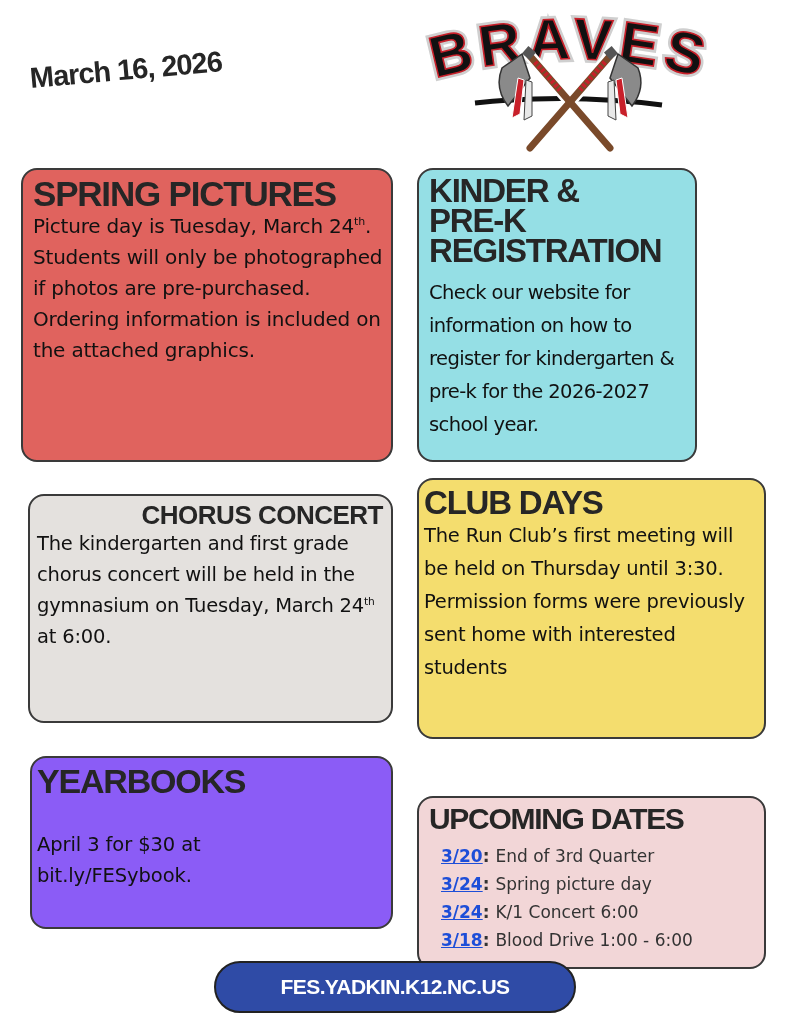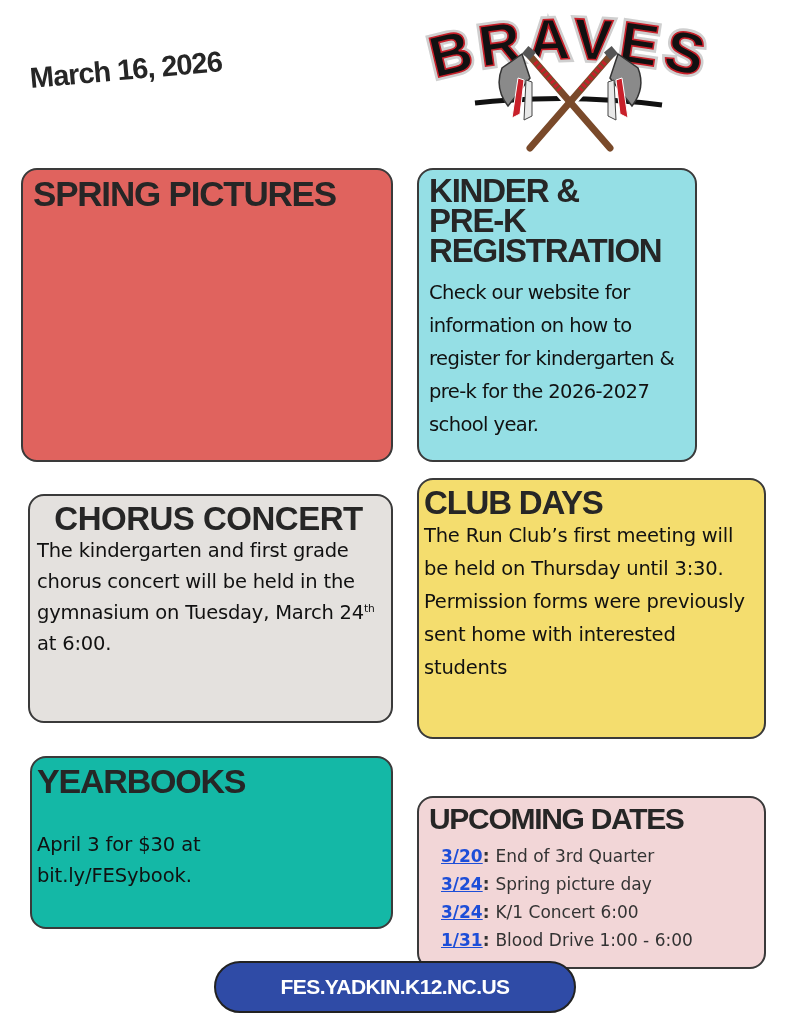--- a/index.html
+++ b/index.html
@@ -10,26 +10,26 @@
     .card h2 { margin: 0; text-align: left; font-family: "Liberation Sans", sans-serif; font-weight: 900; color: #262626; text-transform: uppercase; letter-spacing: -1.2px; line-height: 1.0; }
     .card p { margin: 0; font-family: "DejaVu Sans", sans-serif; line-height: 31px; color: #111; }
     .card p sup { font-size: 0.55em; vertical-align: super; line-height: 0; }
     #spring { left: 21px; top: 168px; width: 372px; height: 294px; background: #e0635e; }
     #spring h2 { font-size: 35px; }
     #spring p { font-size: 20px; letter-spacing: -0.2px; }
     #kinder { left: 417px; top: 168px; width: 280px; height: 294px; background: #95dfe5; }
     #kinder h2 { font-size: 33px; line-height: 30px; }
     #kinder p { font-size: 19.5px; margin-top: 10px; letter-spacing: -0.6px; line-height: 33px; }
     #chorus { left: 28px; top: 494px; width: 365px; height: 229px; background: #e4e1de; padding-left: 4px; }
-    #chorus h2 { font-size: 33px; text-align: center; letter-spacing: -0.5px; }
+    #chorus h2 { font-size: 26px; text-align: right; letter-spacing: -0.5px; }
     #chorus p { font-size: 19.5px; line-height: 31px; padding-left: 3px; letter-spacing: -0.2px; }
     #club { left: 417px; top: 478px; width: 349px; height: 261px; background: #f4dd6e; padding-left: 5px; }
     #club h2 { font-size: 33px; }
     #club p { font-size: 19.5px; line-height: 33px; letter-spacing: -0.2px; }
-    #yearbook { left: 30px; top: 756px; width: 363px; height: 173px; background: #14b8a6; padding-left: 5px; }
+    #yearbook { left: 30px; top: 756px; width: 363px; height: 173px; background: #8b5cf6; padding-left: 5px; }
     #yearbook h2 { font-size: 34px; }
     #yearbook p { font-size: 19.5px; line-height: 31px; letter-spacing: -0.1px; }
     #upcoming { left: 417px; top: 796px; width: 349px; height: 173px; background: #f2d6d7; }
     #upcoming h2 { font-size: 30px; letter-spacing: -1.3px; }
     #upcoming ul { list-style: none; margin: 8px 0 0 0; padding: 0 0 0 12px; }
     #upcoming li { font-size: 17px; line-height: 28px; color: #333; white-space: nowrap; }
     #upcoming li .d { font-weight: bold; text-decoration: underline; color: #1d4ed8; }
     #upcoming li .colon { font-weight: bold; }
     .url { position: absolute; left: 214px; top: 961px; width: 362px; height: 52px; box-sizing: border-box; background: #2f4ba6; border: 2px solid #222; border-radius: 26px; display: flex; align-items: center; justify-content: center; color: #ffffff; font-family: "Liberation Sans", sans-serif; font-weight: 700; font-size: 21px; letter-spacing: -0.6px; text-decoration: none; }
   </style>
@@ -67,20 +67,21 @@
 
     <path d="M128 70 L122 110 L130 106 L134 72 Z" fill="#c8202a" stroke="#fff" stroke-width="1"></path>
     <path d="M136 72 L134 112 L142 108 L142 74 Z" fill="#e8e8e8" stroke="#444" stroke-width="1"></path>
     <path d="M232 70 L238 110 L230 106 L226 72 Z" fill="#c8202a" stroke="#fff" stroke-width="1"></path>
     <path d="M224 72 L226 112 L218 108 L218 74 Z" fill="#e8e8e8" stroke="#444" stroke-width="1"></path>
   </svg>
 </div>
 
 <div class="card" id="spring">
   <h2>SPRING PICTURES</h2>
+  <p><span>Picture day is Tuesday, March 24</span><sup>th</sup><span>. Students will only be photographed if photos are pre-purchased. Ordering information is included on the attached graphics.</span></p>
 </div>
 
 <div class="card" id="kinder">
   <h2>
     <span>KINDER &amp;</span><br>
     <span>PRE-K</span><br>
     <span>REGISTRATION</span>
   </h2>
   <p>Check our website for information on how to register for kindergarten &amp; pre-k for the 2026-2027 school year.</p>
 </div>
@@ -103,17 +104,17 @@
     <span>bit.ly/FESybook.</span>
   </p>
 </div>
 
 <div class="card" id="upcoming">
   <h2>UPCOMING DATES</h2>
   <ul>
     <li><span class="d">3/20</span><span class="colon">: </span><span>End of 3rd Quarter</span></li>
     <li><span class="d">3/24</span><span class="colon">: </span><span>Spring picture day</span></li>
     <li><span class="d">3/24</span><span class="colon">: </span><span>K/1 Concert 6:00</span></li>
-    <li><span class="d">1/31</span><span class="colon">: </span><span>Blood Drive 1:00 - 6:00</span></li>
+    <li><span class="d">3/18</span><span class="colon">: </span><span>Blood Drive 1:00 - 6:00</span></li>
   </ul>
 </div>
 
 <a class="url">FES.YADKIN.K12.NC.US</a>
 
 </body></html>

